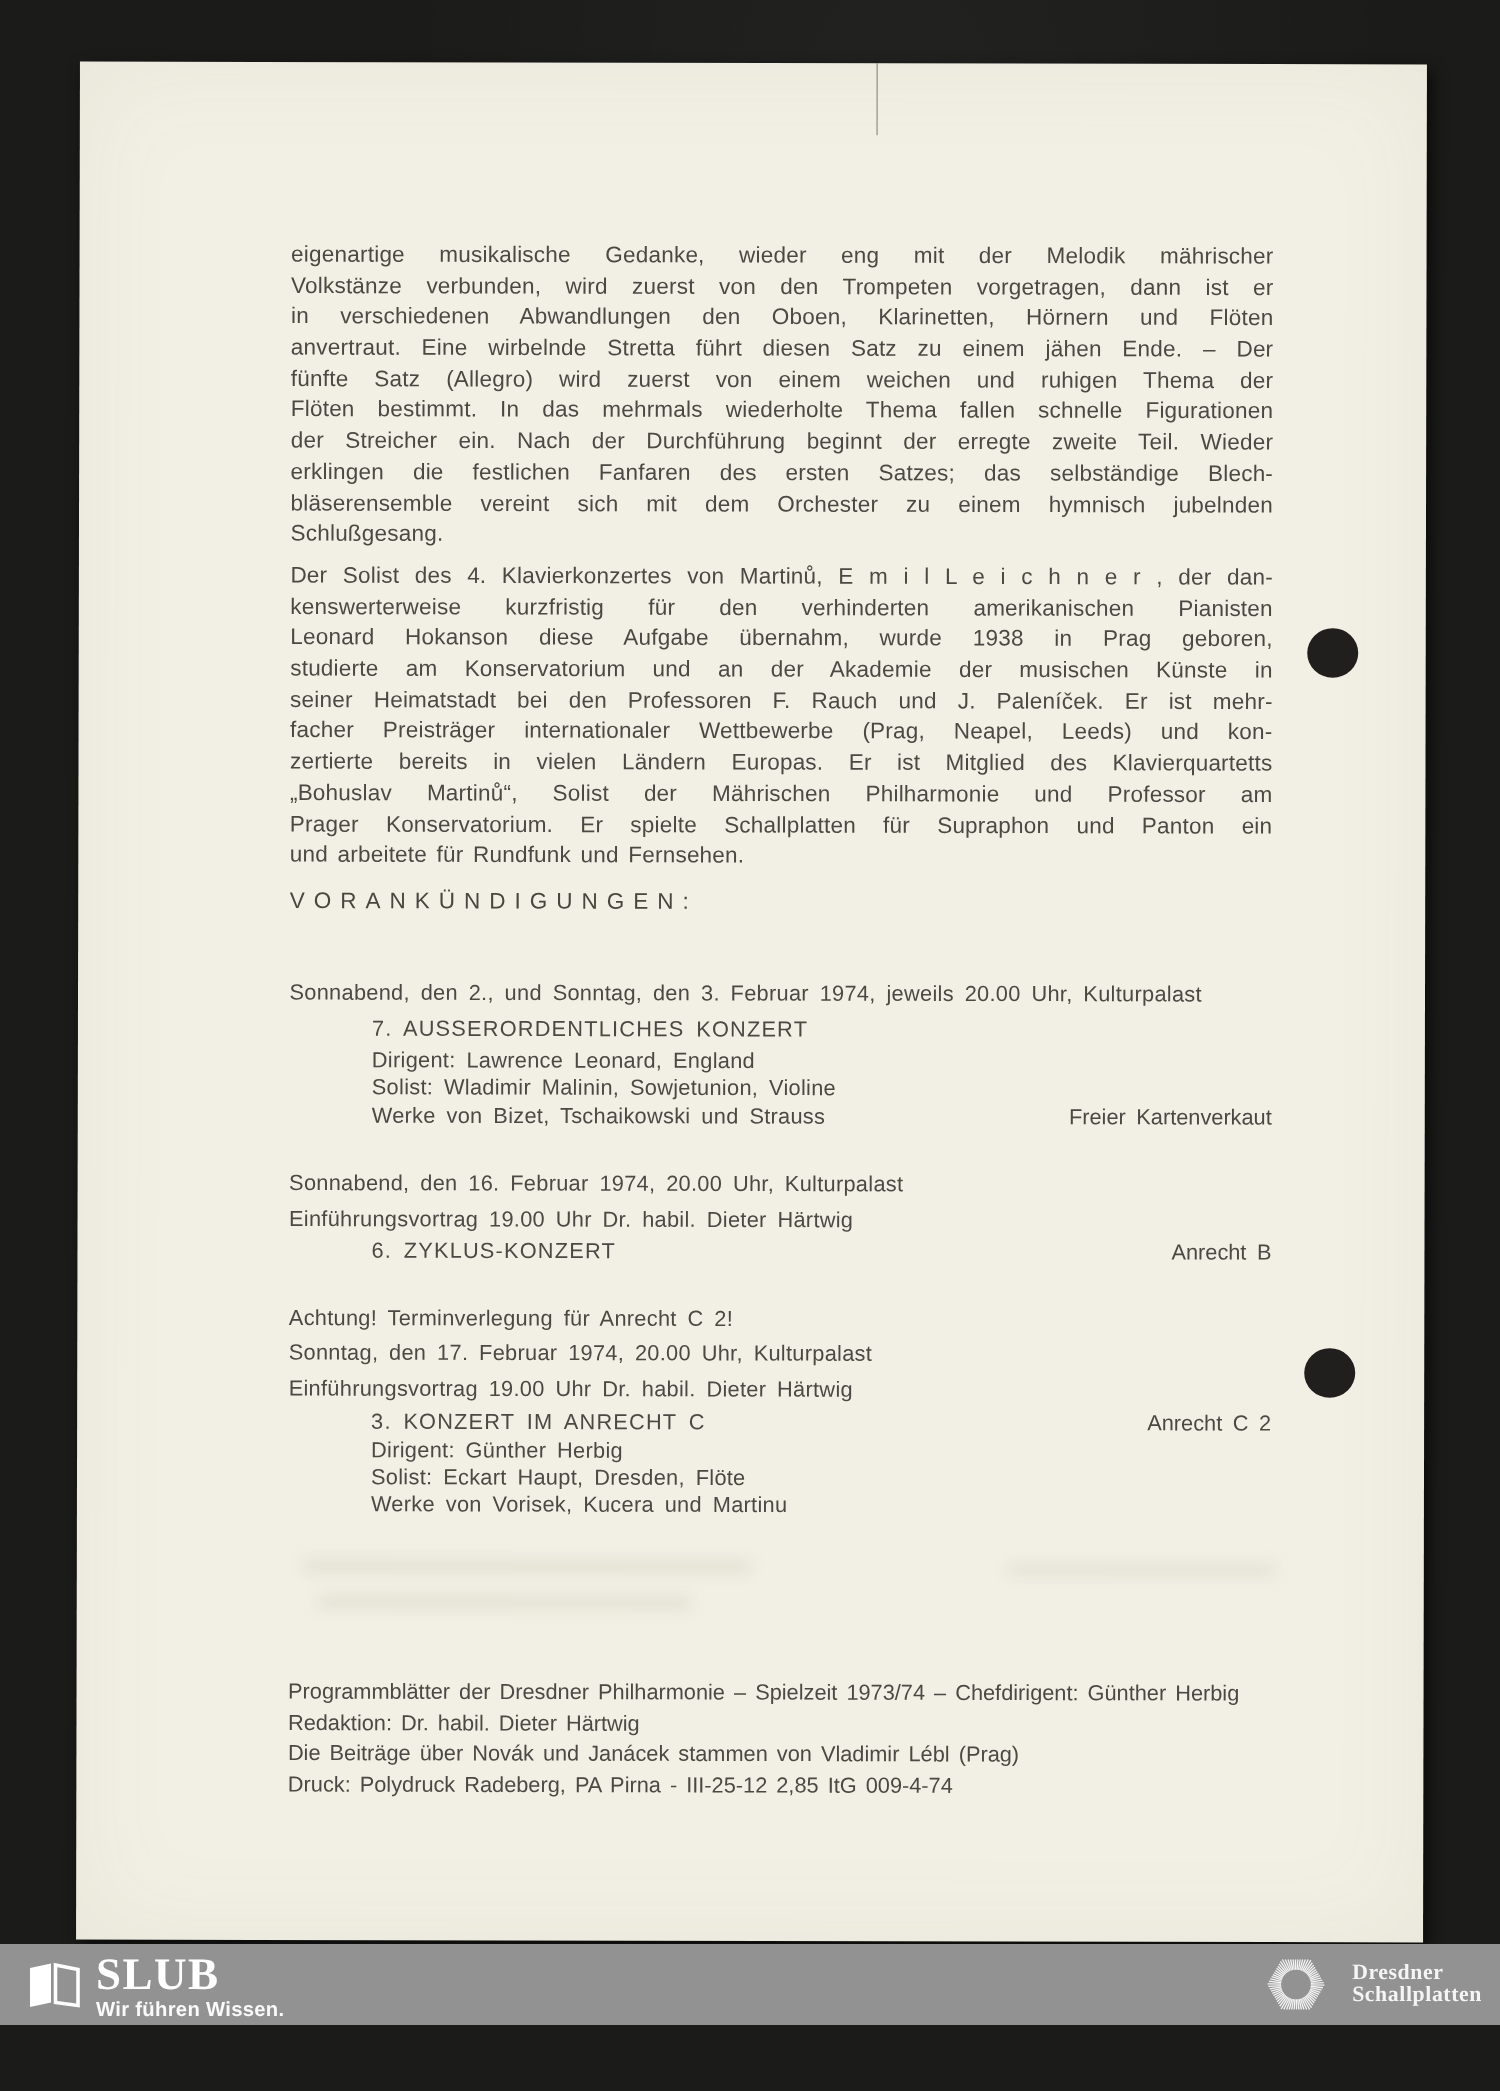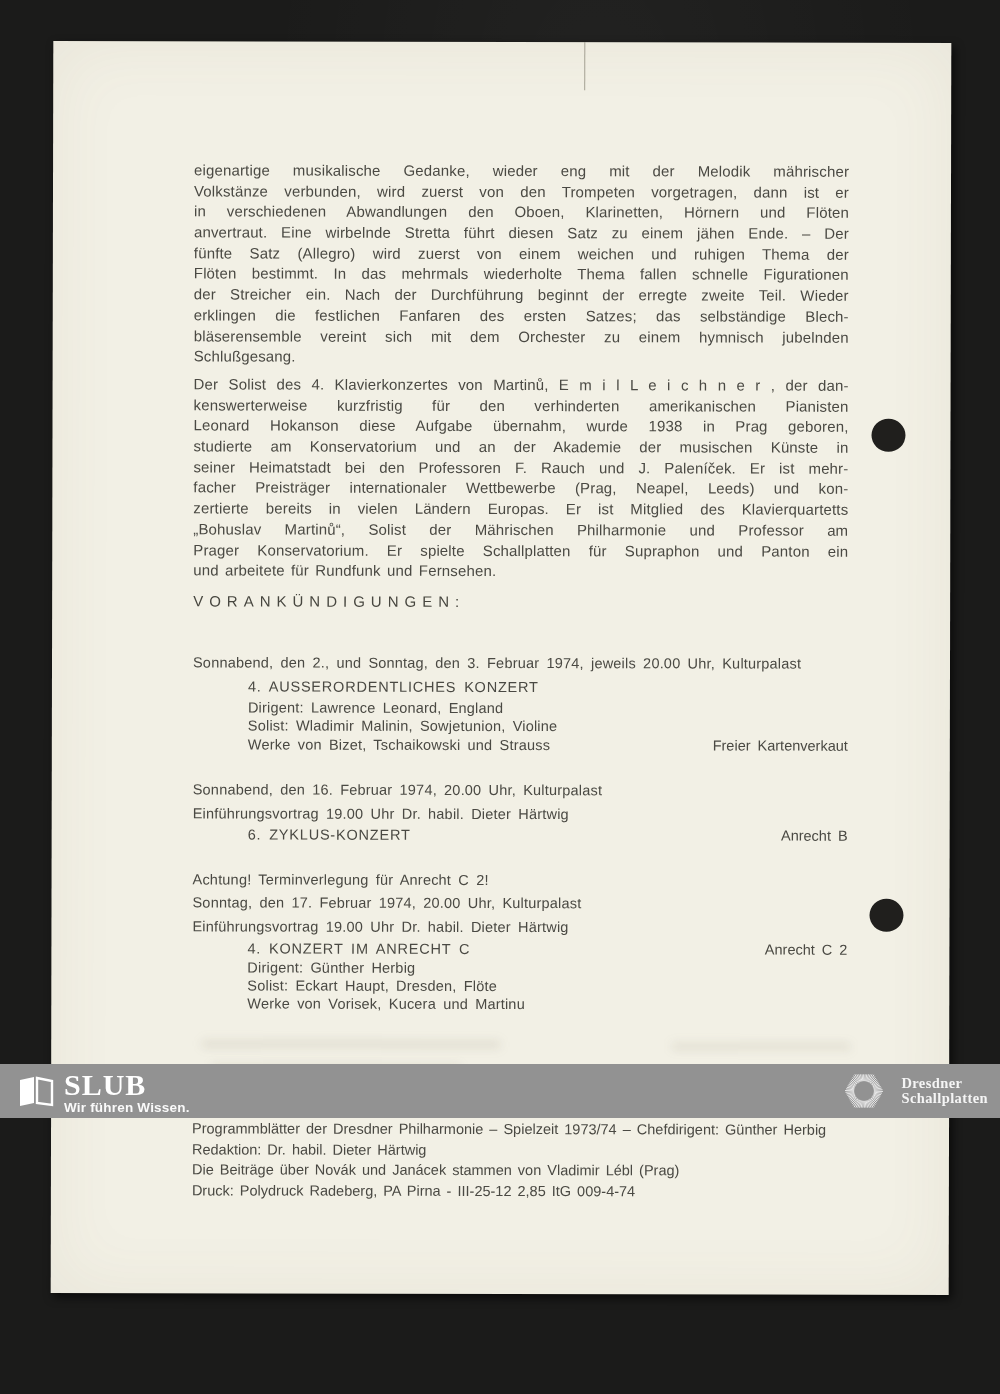--- a/index.html
+++ b/index.html
@@ -2,21 +2,21 @@
 <html><head>
 <meta charset="utf-8">
 <style>
   html,body{margin:0;padding:0;}
   body{
     width:1000px;height:1394px;
     background:#1b1b1a;
     font-family:"Liberation Sans", sans-serif;
     overflow:hidden;
   }
-  .stage{position:relative;width:1000px;height:1118px;
+  .stage{position:relative;width:1000px;height:1350px;
     background:
       radial-gradient(ellipse at 60% 10%, rgba(255,255,255,0.03), transparent 40%),
       #1b1b1a;
   }
   
   .page{
     position:absolute;left:52px;top:42px;width:898px;height:1252px;
     background:#f2f0e5;
     box-shadow:3px 4px 10px rgba(0,0,0,.65), inset 0 0 70px rgba(110,100,70,.07);
     transform:rotate(0.12deg);
@@ -113,35 +113,35 @@
         <div class="pline">facher Preisträger internationaler Wettbewerbe (Prag, Neapel, Leeds) und kon-</div>
         <div class="pline">zertierte bereits in vielen Ländern Europas. Er ist Mitglied des Klavierquartetts</div>
         <div class="pline">„Bohuslav Martinů“, Solist der Mährischen Philharmonie und Professor am</div>
         <div class="pline">Prager Konservatorium. Er spielte Schallplatten für Supraphon und Panton ein</div>
         <div class="pline">und arbeitete für Rundfunk und Fernsehen.</div>
       </div>
 
     <div class="heading">VORANKÜNDIGUNGEN:</div>
 
     <div class="line l1" style="top:613px">Sonnabend, den 2., und Sonntag, den 3. Februar 1974, jeweils 20.00 Uhr, Kulturpalast</div>
-    <div class="line l2 title" style="top:637px">4. AUSSERORDENTLICHES KONZERT</div>
+    <div class="line l2 title" style="top:637px">7. AUSSERORDENTLICHES KONZERT</div>
     <div class="line l2" style="top:658px">Dirigent: Lawrence Leonard, England</div>
     <div class="line l2" style="top:676px">Solist: Wladimir Malinin, Sowjetunion, Violine</div>
     <div class="line l2" style="top:695px">Werke von Bizet, Tschaikowski und Strauss</div>
     <div class="rlabel" style="top:695px">Freier Kartenverkaut</div>
 
     <div class="line l1" style="top:740px">Sonnabend, den 16. Februar 1974, 20.00 Uhr, Kulturpalast</div>
     <div class="line l1" style="top:764px">Einführungsvortrag 19.00 Uhr Dr. habil. Dieter Härtwig</div>
     <div class="line l2 title" style="top:785px">6. ZYKLUS-KONZERT</div>
     <div class="rlabel" style="top:785px">Anrecht B</div>
 
     <div class="line l1" style="top:830px">Achtung! Terminverlegung für Anrecht C 2!</div>
     <div class="line l1" style="top:853px">Sonntag, den 17. Februar 1974, 20.00 Uhr, Kulturpalast</div>
     <div class="line l1" style="top:877px">Einführungsvortrag 19.00 Uhr Dr. habil. Dieter Härtwig</div>
-    <div class="line l2 title" style="top:899px">4. KONZERT IM ANRECHT C</div>
+    <div class="line l2 title" style="top:899px">3. KONZERT IM ANRECHT C</div>
     <div class="rlabel" style="top:899px">Anrecht C 2</div>
     <div class="line l2" style="top:918px">Dirigent: Günther Herbig</div>
     <div class="line l2" style="top:936px">Solist: Eckart Haupt, Dresden, Flöte</div>
     <div class="line l2" style="top:954px">Werke von Vorisek, Kucera und Martinu</div>
 
     <div class="ghost g1"></div>
     <div class="ghost g2"></div>
     <div class="ghost g3"></div>
 
     <div class="imprint">

